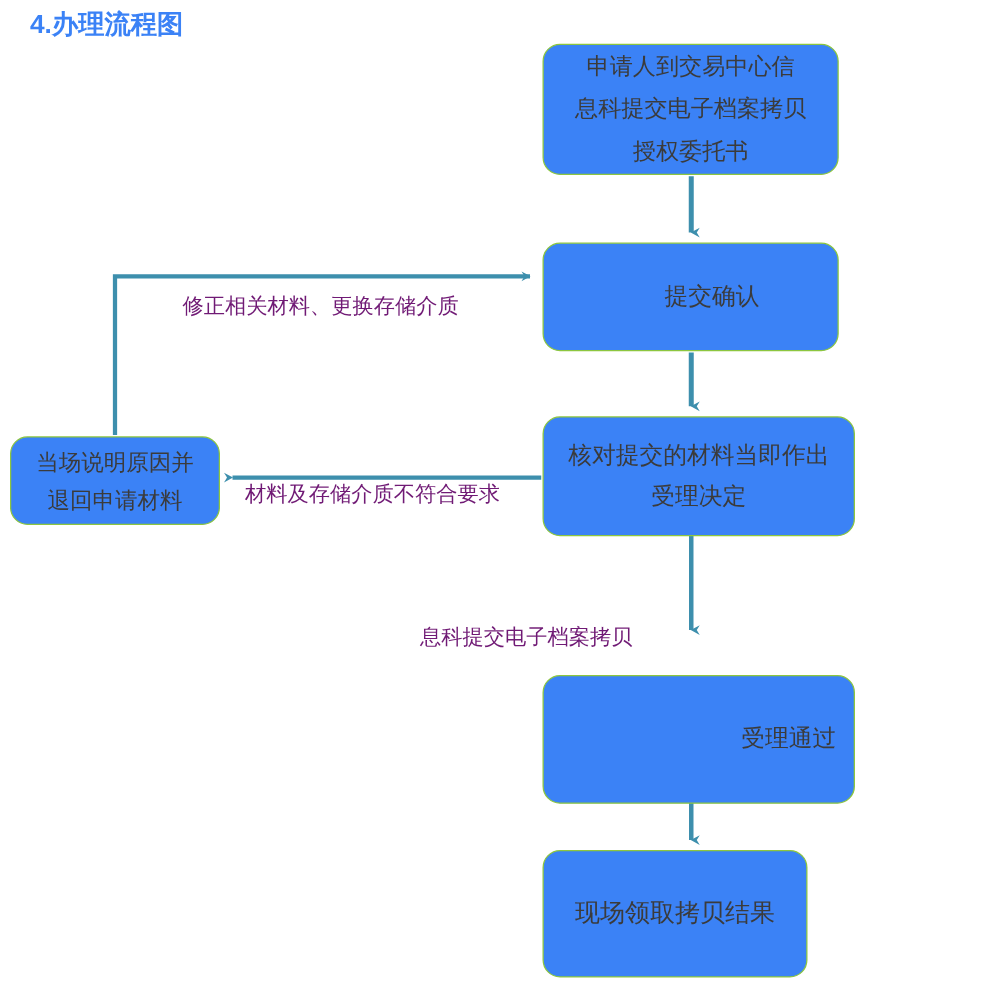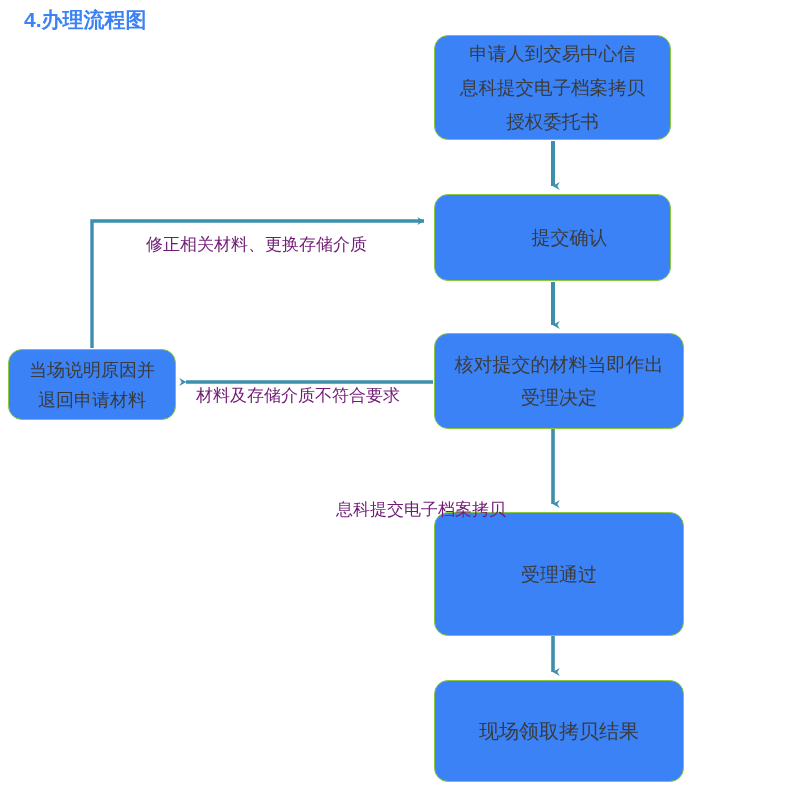--- a/index.html
+++ b/index.html
@@ -55,22 +55,22 @@
   .node .node-label {
     display: block;
     white-space: pre-line;
   }
 
   
   #node-apply      { left: 434px; top: 35px;  width: 237px; height: 105px; }
   #node-submit     { left: 434px; top: 194px; width: 237px; height: 87px; padding-left: 48px;  }
   #node-review     { left: 434px; top: 333px; width: 250px; height: 96px;  }
   #node-reject     { left: 8px;   top: 349px; width: 168px; height: 71px;  }
-  #node-accepted   { left: 434px; top: 512px; width: 250px; height: 124px; }
-  #node-result     { left: 434px; top: 680px; width: 250px; height: 102px; }
+  #node-accepted   { left: 434px; top: 540px; width: 250px; height: 103px; justify-content: flex-end; }
+  #node-result     { left: 434px; top: 680px; width: 212px; height: 102px; }
 
   #node-apply   .node-label { font-size: 18.5px; line-height: 34px; }
   #node-reject  .node-label { font-size: 18px;  line-height: 30px; text-align: center; }
   #node-result  .node-label { font-size: 20px; }
 
   .edge-label {
     position: absolute;
     font-size: 17px;
     line-height: 22px;
     color: #701a75;

